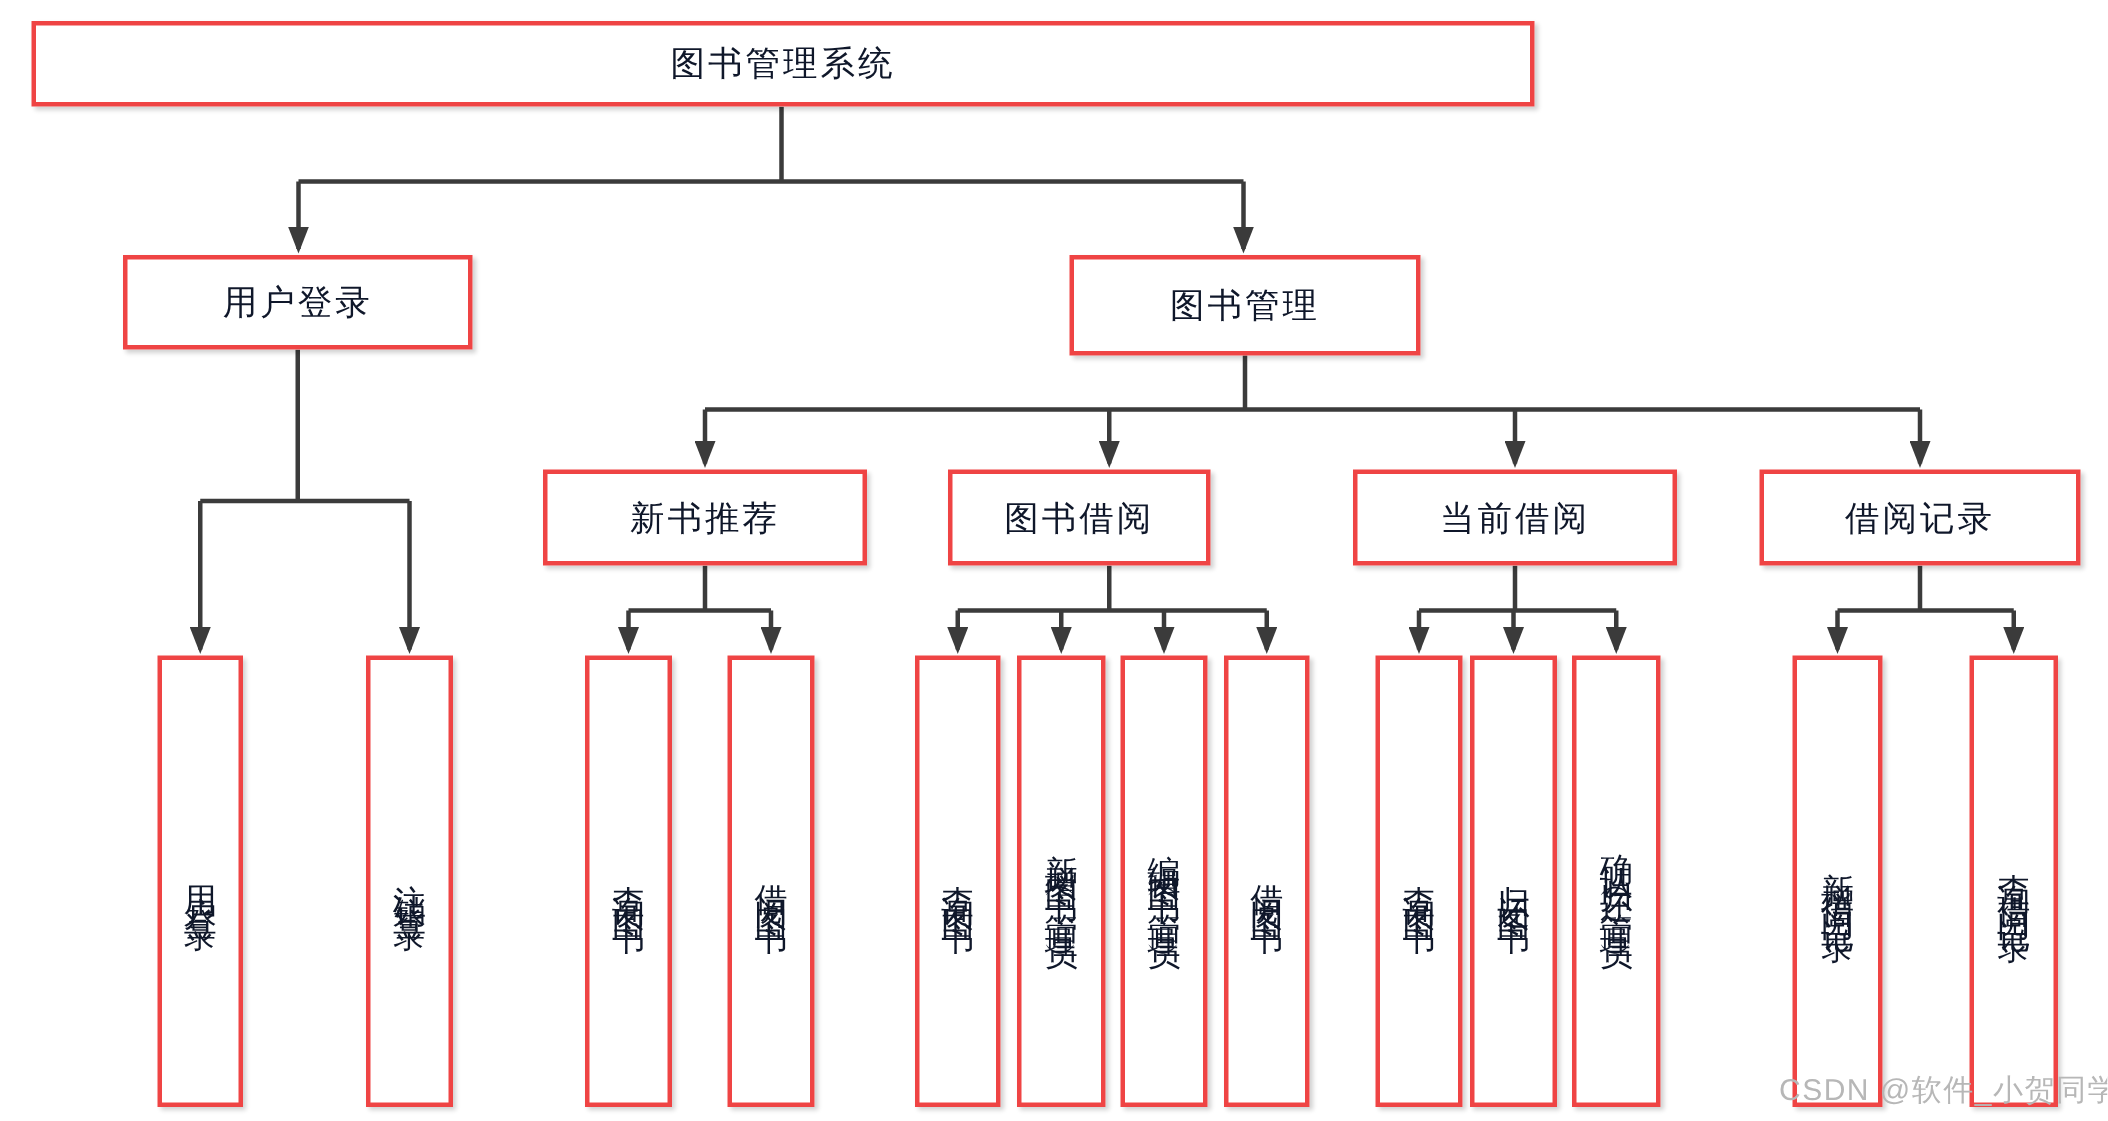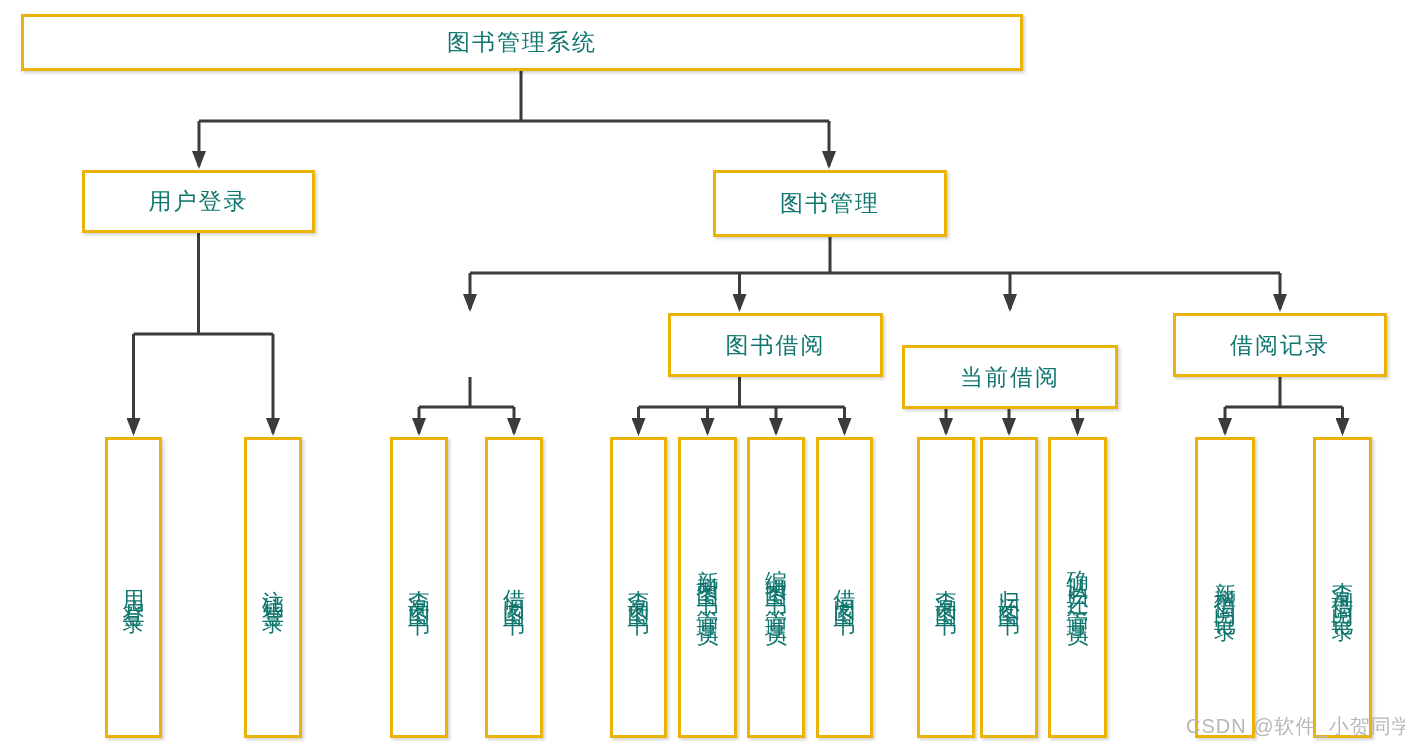--- a/index.html
+++ b/index.html
@@ -13,37 +13,37 @@
   }
   svg.connectors {
     position: absolute;
     left: 0; top: 0;
     width: 1405px; height: 747px;
     pointer-events: none;
   }
   .node {
     position: absolute;
     box-sizing: border-box;
-    border: 3px solid #eab308;
+    border: 3px solid #ef4444;
     background: #ffffff;
     display: flex;
     align-items: center;
     justify-content: center;
-    color: #0f766e;
+    color: #0f172a;
     box-shadow: 2px 2px 3px rgba(0,0,0,0.18);
     z-index: 2;
     text-align: center;
   }
   .h-node { font-size: 23px; letter-spacing: 2px; white-space: nowrap; }
   .root-node { left: 21px; top: 14px; width: 1002px; height: 57px; }
   .l2-user   { left: 82px;  top: 170px; width: 233px; height: 63px; }
   .l2-book   { left: 713px; top: 170px; width: 234px; height: 67px; }
   .l3-a { left: 362px;  top: 313px; width: 216px; height: 64px; }
-  .l3-b { left: 668px;  top: 313px; width: 215px; height: 64px; }
-  .l3-c { left: 902px;  top: 313px; width: 216px; height: 64px; margin-top: 32px; }
+  .l3-b { left: 632px;  top: 313px; width: 175px; height: 64px; }
+  .l3-c { left: 902px;  top: 313px; width: 216px; height: 64px; }
   .l3-d { left: 1173px; top: 313px; width: 214px; height: 64px; }
   .v-node {
     top: 437px;
     height: 301px;
     writing-mode: vertical-rl;
     text-orientation: mixed;
     font-size: 22px;
     letter-spacing: 8px;
     line-height: 1;
   }
@@ -126,20 +126,23 @@
     <span>图书管理系统</span>
   </div>
 
   <div class="node h-node l2-user">
     <span>用户登录</span>
   </div>
   <div class="node h-node l2-book">
     <span>图书管理</span>
   </div>
 
+  <div class="node h-node l3-a">
+    <span>新书推荐</span>
+  </div>
   <div class="node h-node l3-b">
     <span>图书借阅</span>
   </div>
   <div class="node h-node l3-c">
     <span>当前借阅</span>
   </div>
   <div class="node h-node l3-d">
     <span>借阅记录</span>
   </div>
 

